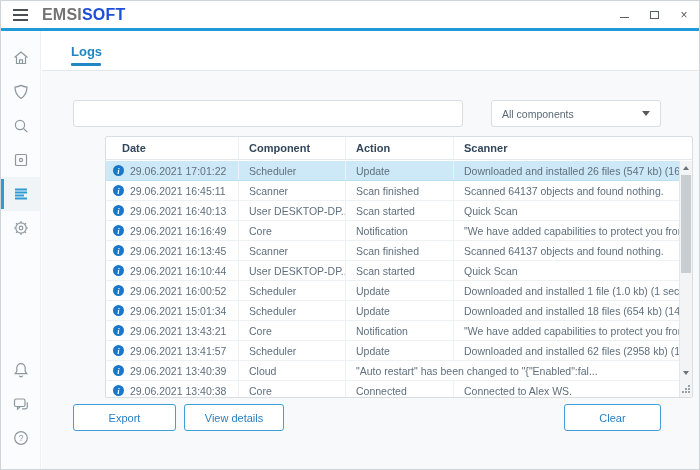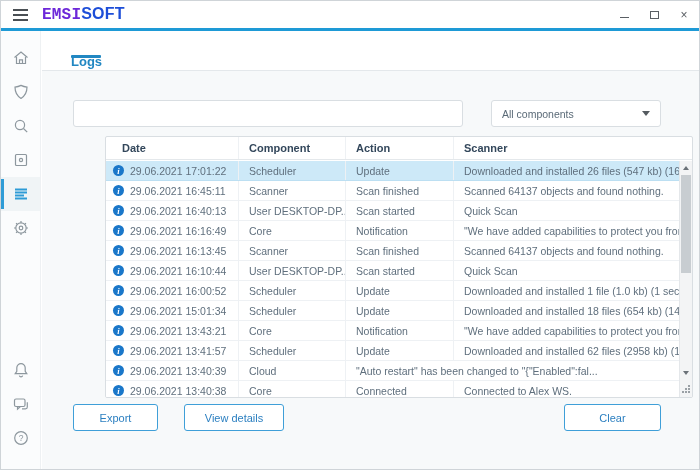--- a/index.html
+++ b/index.html
@@ -4,40 +4,40 @@
 <style>
   * { margin:0; padding:0; box-sizing:border-box; }
   html,body { background:#e9ebed; font-family:"Liberation Sans", sans-serif; }
   .window{ position:relative; width:700px; height:470px; background:#ffffff; border:1px solid #cfd4d8; overflow:hidden; }
 
   
   .titlebar{ position:absolute; top:0; left:0; width:100%; height:27px; background:#ffffff; display:flex; align-items:center; }
   .hamburger{ width:16px; height:12px; margin-left:12px; display:flex; flex-direction:column; justify-content:space-between; cursor:pointer; }
   .hamburger span{ display:block; width:15px; height:2px; background:#4a4f54; }
   .logo{ margin-left:13px; font-size:16px; font-weight:bold; letter-spacing:.2px; line-height:1; }
-  .logo .lg-blue{ color:#6d28d9;font-family:Liberation Mono, monospace; }
+  .logo .lg-blue{ color:#737373; }
   .logo .lg-dark{ color:#1d4ed8; }
   .wincontrols{ margin-left:auto; display:flex; align-items:center; height:100%; }
   .wc{ width:30px; height:100%; display:flex; align-items:center; justify-content:center; color:#5a5f64; cursor:pointer; font-size:12px; }
   .min-glyph{ display:block; width:9px; height:1px; background:#5a5f64; margin-top:6px; }
   .max-glyph{ display:block; width:9px; height:8px; border:1px solid #5a5f64; }
   .accent-line{ position:absolute; top:27px; left:0; width:100%; height:3px; background:#1e9ad6; }
 
   
   .sidebar{ position:absolute; top:30px; left:0; width:40px; height:440px; background:#fbfcfd; border-right:1px solid #eef1f3; display:flex; flex-direction:column; padding:10px 0 16px 0; }
   .side-item{ position:relative; width:100%; height:34px; display:flex; align-items:center; justify-content:center; cursor:pointer; }
   .side-item.active{ background:#f0f4f6; }
   .side-item.active::before{ content:""; position:absolute; left:0; top:2px; bottom:2px; width:3px; background:#2e9bd6; }
   .sicon{ width:20px; height:20px; stroke:#8d979e; stroke-width:1.2; fill:none; }
   .side-spacer{ flex:1; }
 
   
   .main{ position:absolute; top:30px; left:41px; right:0; bottom:0; }
   .tabbar{ position:absolute; top:0; left:0; right:0; height:40px; background:#ffffff; border-bottom:1px solid #e4e8eb; }
-  .tab{ position:absolute; left:29px; top:0; height:32px; padding-top:21px; cursor:pointer; }
+  .tab{ position:absolute; left:29px; top:0; height:40px; padding-top:11px; cursor:pointer; }
   .tab .tab-label{ color:#2187c2; font-size:13px; font-weight:bold; }
   .tab .tab-underline{ position:absolute; left:0; bottom:5px; width:30px; height:3px; background:#2187c2; border-radius:1px; }
   .content{ position:absolute; top:40px; left:0; right:0; bottom:0; background:#f7f9fa; }
 
   
   .search{ position:absolute; left:31px; top:29px; width:390px; height:27px; background:#ffffff; border:1px solid #d9dee2; border-radius:3px; padding:0 8px; font-size:11px; color:#444; outline:none; font-family:"Liberation Sans", sans-serif; }
   .dropdown{ position:absolute; left:449px; top:29px; width:170px; height:27px; background:#ffffff; border:1px solid #d9dee2; border-radius:3px; display:flex; align-items:center; padding:0 10px; cursor:pointer; }
   .dropdown .dd-label{ font-size:10.5px; color:#5a6a77;text-align:right; }
   .dd-caret{ margin-left:auto; width:0; height:0; border-left:4px solid transparent; border-right:4px solid transparent; border-top:5px solid #555b60; }
 
@@ -61,21 +61,21 @@
   .vscroll{ position:absolute; top:24px; right:0; bottom:0; width:13px; background:#f3f4f5; border-left:1px solid #e4e7ea; }
   .sb-btn{ position:absolute; left:0; width:12px; height:14px; display:flex; align-items:center; justify-content:center; cursor:pointer; }
   .sb-up{ top:0; } .sb-down{ bottom:17px; }
   .tri-up{ width:0; height:0; border-left:3.5px solid transparent; border-right:3.5px solid transparent; border-bottom:4.5px solid #6b7278; }
   .tri-down{ width:0; height:0; border-left:3.5px solid transparent; border-right:3.5px solid transparent; border-top:4.5px solid #6b7278; }
   .sb-thumb{ position:absolute; left:1px; top:14px; width:10px; height:98px; background:#c8cdd1; cursor:grab; }
   .sb-grip{ position:absolute; left:0; bottom:1px; width:12px; height:13px; display:flex; align-items:center; justify-content:center; }
 
   
   .btn{ position:absolute; top:333px; height:27px; background:#ffffff; border:1px solid #3f9fd8; border-radius:3px; color:#2b7fc0; font-size:11px; font-family:"Liberation Sans", sans-serif; cursor:pointer; }
-  .btn-export{ left:31px; width:85px; }
+  .btn-export{ left:31px; width:103px; }
   .btn-view{ left:142px; width:100px; }
   .btn-clear{ left:522px; width:97px; }
 </style>
 </head>
 <body>
 
 <div class="window">
 
   <div class="titlebar">
     <div class="hamburger">

